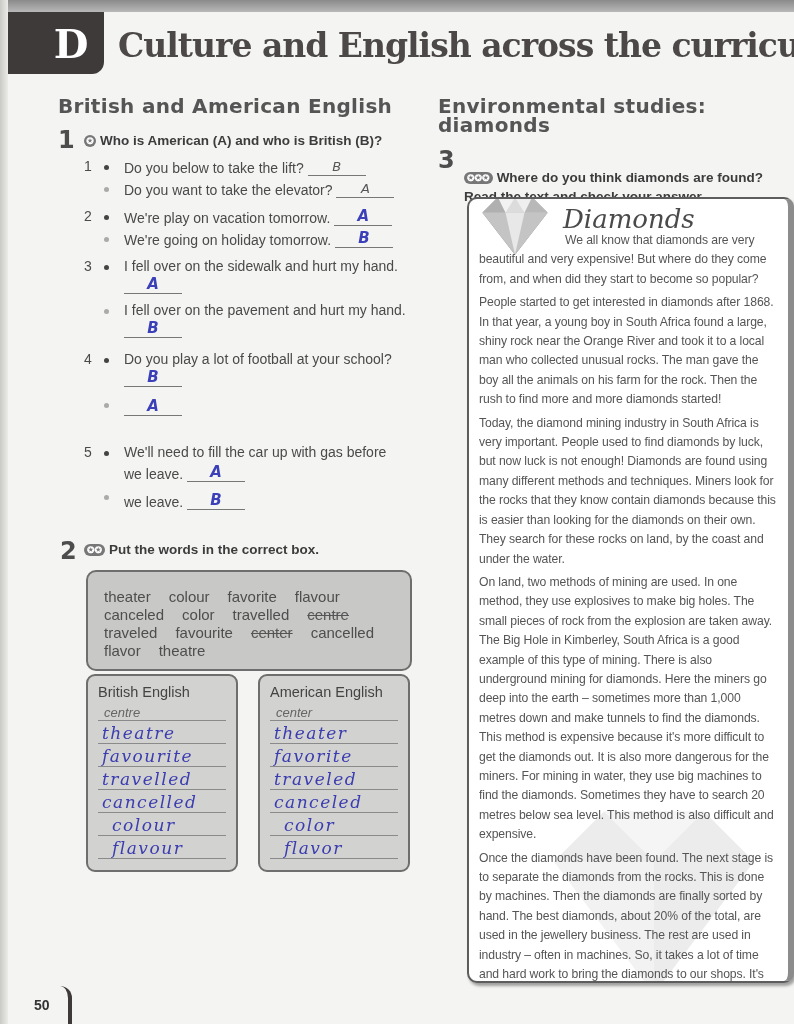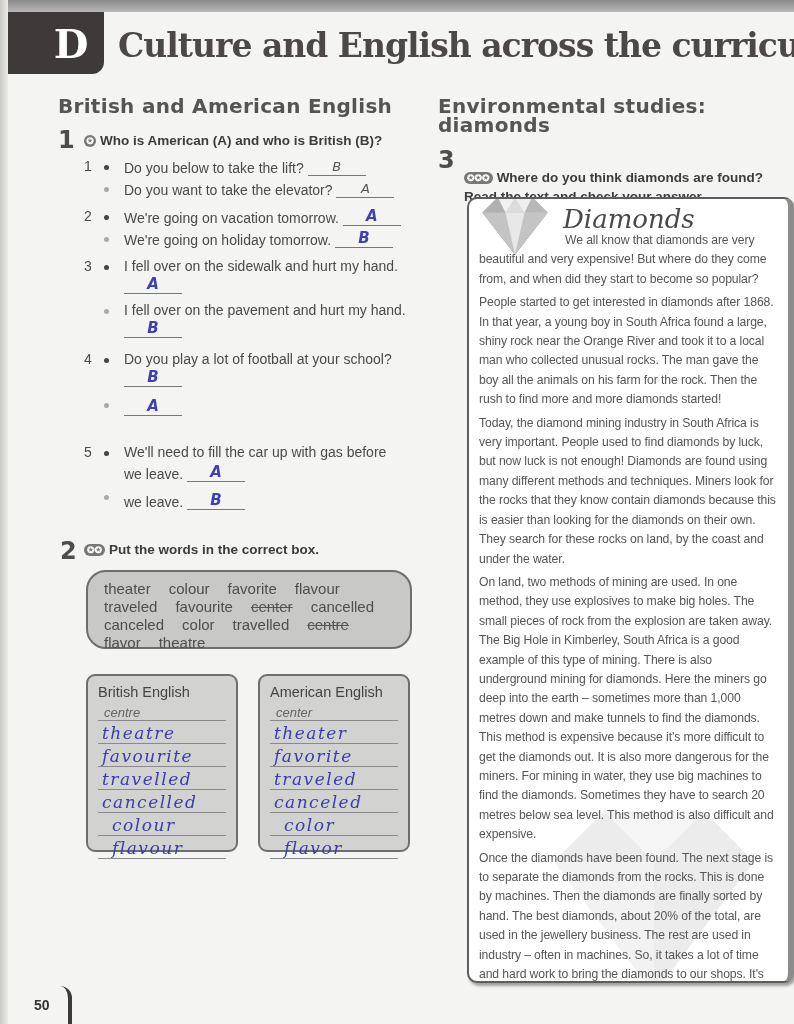--- a/index.html
+++ b/index.html
@@ -60,30 +60,30 @@
   .answer-line {
     display: inline-block; border-bottom: 1px solid #777; height: 18px; vertical-align: bottom;
     position: relative; text-align: center;
   }
   .hand {
     font-family: "DejaVu Sans", sans-serif; color: #3b3fb8; font-style: italic;
     font-size: 15px; font-weight: bold; line-height: 16px;
   }
   .hand.printed { color: #555; font-weight: normal; font-size: 13px; }
   .word-box {
-    position: absolute; left: 86px; top: 570px; width: 326px; height: 79px;
-    background: #c8c8c6; border: 2px solid #6e6e6e; border-radius: 20px;
-    padding: 8px 16px; font-family: "Liberation Sans", sans-serif; font-size: 15px;
+    position: absolute; left: 86px; top: 570px; width: 326px; height: 101px;
+    background: #c8c8c6; border: 2px solid #6e6e6e; border-radius: 10px;
+    padding: 16px 16px; font-family: "Liberation Sans", sans-serif; font-size: 15px;
     color: #4e4e4e; line-height: 18px;
   }
   .word-line { white-space: nowrap; }
   .word { display: inline-block; margin-right: 18px; }
   .word.struck { text-decoration: line-through; color: #555; }
   .cat-box {
-    position: absolute; top: 674px; width: 152px; height: 178px;
+    position: absolute; top: 674px; width: 152px; height: 198px;
     background: #d2d2d0; border: 2px solid #6e6e6e; border-radius: 9px;
     padding: 8px 10px 0 10px;
   }
   .cat-title { font-family: "Liberation Sans", sans-serif; font-size: 14.5px; color: #444; margin-bottom: 2px; }
   .cat-row {
     height: 23px; border-bottom: 1px solid #8a8a8a; padding-left: 4px;
     display: flex; align-items: flex-end;
   }
   .cat-row.example { height: 19px; font-family: "Liberation Sans", sans-serif; font-style: italic;
     font-size: 13px; color: #666; padding-left: 6px; }
@@ -143,21 +143,21 @@
       <span class="bullet dark"></span>
       <div class="q-text"><span>Do you below to take the lift?</span> <span class="answer-line" style="width: 58px;"><span class="hand printed">B</span></span></div>
     </div>
     <div class="q-row" style="left: 84px; top: 180px; width: 330px; height: 40px;">
       <span class="bullet light"></span>
       <div class="q-text"><span>Do you want to take the elevator?</span> <span class="answer-line" style="width: 58px;"><span class="hand printed">A</span></span></div>
     </div>
     <div class="q-row" style="left: 84px; top: 208px; width: 330px; height: 40px;">
       <span class="q-num">2</span>
       <span class="bullet dark"></span>
-      <div class="q-text"><span>We're going on vacation tomorrow.</span> <span class="answer-line" style="width: 58px;"><span class="hand">A</span></span></div>
+      <div class="q-text"><span>We're play on vacation tomorrow.</span> <span class="answer-line" style="width: 58px;"><span class="hand">A</span></span></div>
     </div>
     <div class="q-row" style="left: 84px; top: 230px; width: 330px; height: 40px;">
       <span class="bullet light"></span>
       <div class="q-text"><span>We're going on holiday tomorrow.</span> <span class="answer-line" style="width: 58px;"><span class="hand">B</span></span></div>
     </div>
     <div class="q-row" style="left: 84px; top: 258px; width: 330px; height: 40px;">
       <span class="q-num">3</span>
       <span class="bullet dark"></span>
       <div class="q-text"><span>I fell over on the sidewalk and hurt my hand.</span><div style="margin-top: 2px;"><span class="answer-line" style="width: 58px;"><span class="hand">A</span></span></div></div>
     </div>
@@ -185,22 +185,22 @@
     </div>
   </div>
 
 <div class="ex-num" style="left:60px; top:537px;">2</div>
 <div class="ex-head" style="left:84px; top:540px;">
   <span class="level-icon">✪✪</span><span>Put the words in the correct box.</span>
 </div>
 
 <div class="word-box" id="word-box">
     <div class="word-line"><span class="word">theater</span><span class="word">colour</span><span class="word">favorite</span><span class="word">flavour</span></div>
+    <div class="word-line"><span class="word">canceled</span><span class="word">color</span><span class="word">travelled</span><span class="word struck">centre</span></div>
     <div class="word-line"><span class="word">traveled</span><span class="word">favourite</span><span class="word struck">center</span><span class="word">cancelled</span></div>
-    <div class="word-line"><span class="word">canceled</span><span class="word">color</span><span class="word">travelled</span><span class="word struck">centre</span></div>
     <div class="word-line"><span class="word">flavor</span><span class="word">theatre</span></div>
   </div>
 
 <div class="cat-box" style="left:86px;">
   <div class="cat-title">British English</div>
   <div class="cat-row example">
       <span>centre</span>
     </div>
   <div id="brit-answers">
       <div class="cat-row">

